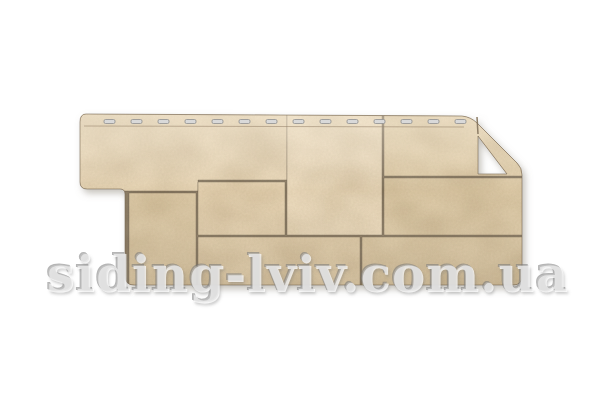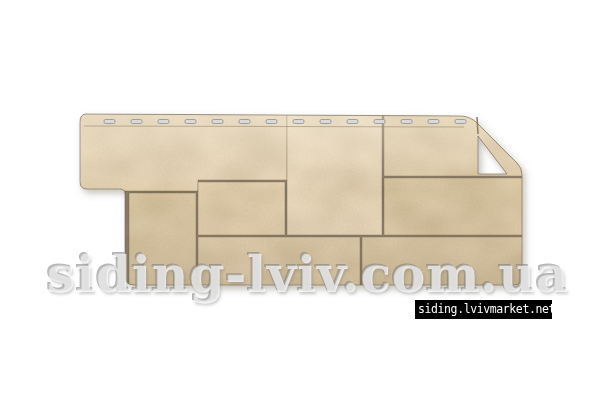--- a/index.html
+++ b/index.html
@@ -99,15 +99,14 @@
         </g>
       <g id="joints">
           <line x1="477" y1="117" x2="478" y2="134" stroke="#8d7d66" stroke-width="1.5"></line>
         </g>
       <path id="edge-stroke" fill="none" fill-rule="evenodd" stroke-width="1" d="M 86,114 L 462,116 Q 471,117 477,123 L 517,163 Q 522,168 522,175 L 522,276 Q 522,285 513,285 L 134,285 Q 125,285 125,276 L 125,194 Q 125,189 120,189 L 87,189 Q 80,189 80,182 L 80,122 Q 80,114 86,114 Z M 478,136 L 478,174 L 507,174 Z" stroke="rgba(120,104,82,0.6)"></path>
     </g>
   </svg>
 
   <div class="watermark">siding-lviv.com.ua</div>
 
-  <div class="photo-label" style="background: rgb(0, 0, 0); color: rgb(255, 255, 255);">siding.lvivmarket.net</div>
 
 </div>
 
 </body></html>

